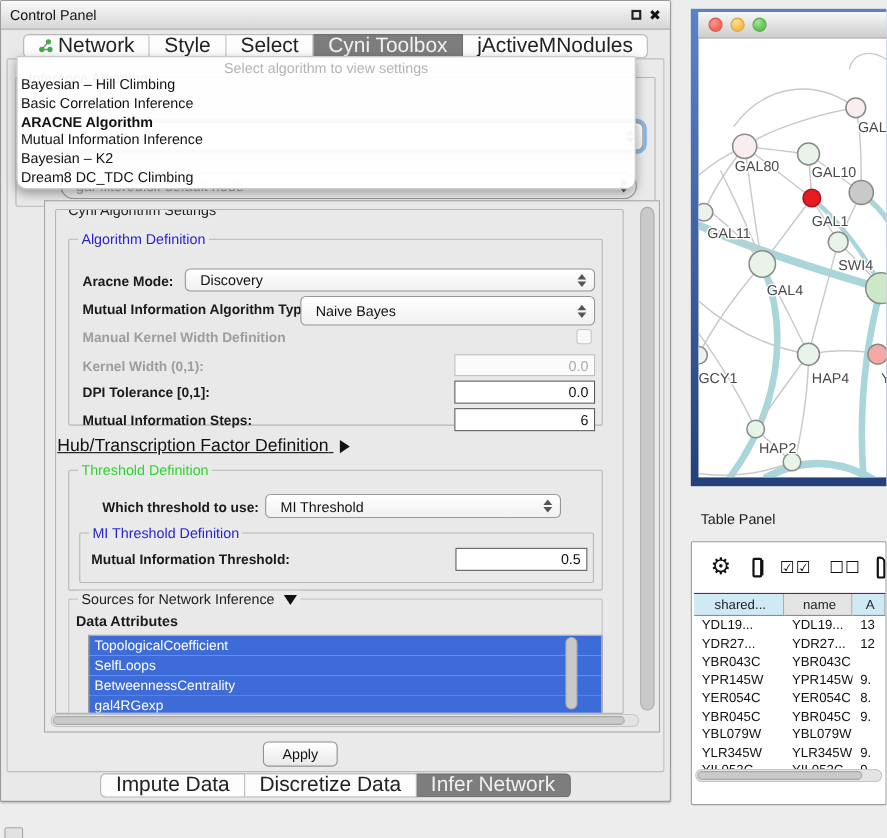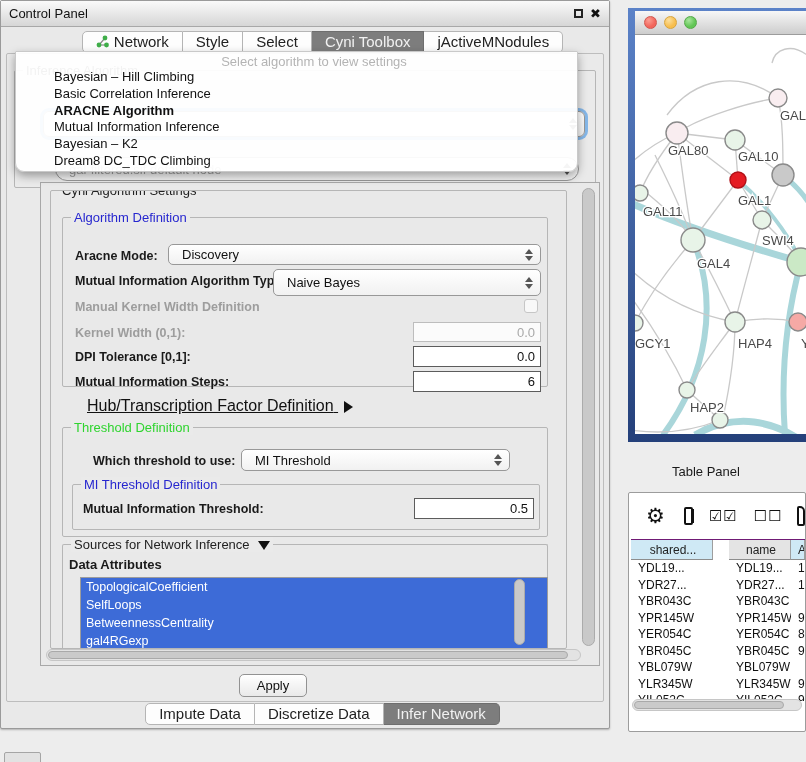--- a/index.html
+++ b/index.html
@@ -1,35 +1,35 @@
 <!DOCTYPE html>
 <html><head>
 <meta charset="utf-8">
 <style>
   * { margin:0; padding:0; box-sizing:border-box; }
   html,body { width:806px; height:762px; overflow:hidden; background:#ededed;
     font-family:"Liberation Sans","DejaVu Sans",sans-serif; }
-  .abs { position:absolute;padding-left:35px; }
+  .abs { position:absolute; }
   #stage { position:relative; width:806px; height:762px; }
 
   
   #control-panel { left:0; top:6; width:610px; height:729px;
     background:#e9e9e9; border:1px solid #9a9a9a; border-radius:2px;
     box-shadow:0 1px 2px rgba(0,0,0,.25); }
   #cp-titlebar { left:0; top:0; right:0; height:26px;
     background:linear-gradient(#fafafa,#d6d6d6); border-bottom:1px solid #a8a8a8;
     display:flex; align-items:center; padding:0 8px; }
   #cp-title { font-size:13px; color:#111; }
   #cp-title-icons { margin-left:auto; display:flex; align-items:center; gap:7px; }
   .float-glyph { width:9px; height:9px; border:2px solid #222; display:inline-block; }
   .close-glyph { font-size:13px; font-weight:bold; color:#111; line-height:1; }
 
   
   .tabstrip { display:flex; justify-content:center; }
-  .tab { font-size:15px; color:#222; background:#fdfdfd; border:1px solid #b5b5b5;
+  .tab { font-size:19px; color:#222; background:#fdfdfd; border:1px solid #b5b5b5;
     border-left:none; padding:2px 13px 3px; white-space:nowrap; display:flex;
     align-items:center; gap:5px; line-height:16px; }
   .tab:first-child { border-left:1px solid #b5b5b5; border-radius:5px 0 0 5px; }
   .tab:last-child { border-radius:0 5px 5px 0; }
   .tab.selected { background:#7d7d7d; color:#f1f1f1; border-color:#6e6e6e; }
   #cp-tabs { left:0; top:30px; right:0; height:22px; }
 
   
   #cp-inner { left:5px; top:52px; right:5px; height:649px;
     border:1px solid #bdbdbd; background:#eaeaea; border-radius:2px; }
@@ -110,21 +110,21 @@
   .cols-glyph::after { content:""; position:absolute; left:6px; top:0; bottom:0; width:2px; background:#111; }
   .cb-glyphs { font-size:15px; color:#111; letter-spacing:1px; margin-left:16px; font-family:"DejaVu Sans",sans-serif; }
   .doc-glyph { width:16px; height:20px; border:2px solid #111; border-radius:2px 5px 2px 2px; margin-left:14px; }
   #table-grid { position:absolute; left:2px; top:46px; right:0; height:162px; overflow:hidden;
     border-top:1px solid #701a75; }
   .tg-row { display:flex; height:16.5px; }
   .tg-row.header { height:20px; }
   .tg-cell { font-size:12px; color:#111; overflow:hidden; white-space:nowrap;
     padding:1px 4px 0 7px; }
   .tg-cell.c0 { width:82px; }
-  .tg-cell.c1 { width:62px;margin-left:16px; }
+  .tg-cell.c1 { width:62px; }
   .tg-cell.c2 { flex:1; }
   .tg-row.header .tg-cell { background:#e4e4e4; border-right:1px solid #9e9e9e;
     border-bottom:1px solid #8d8d8d; text-align:center; padding-top:3px; color:#222; }
   .tg-row.header .tg-cell.blue { background:#cfe9f5; }
 </style>
 </head>
 <body>
 
 <div id="stage">
 

